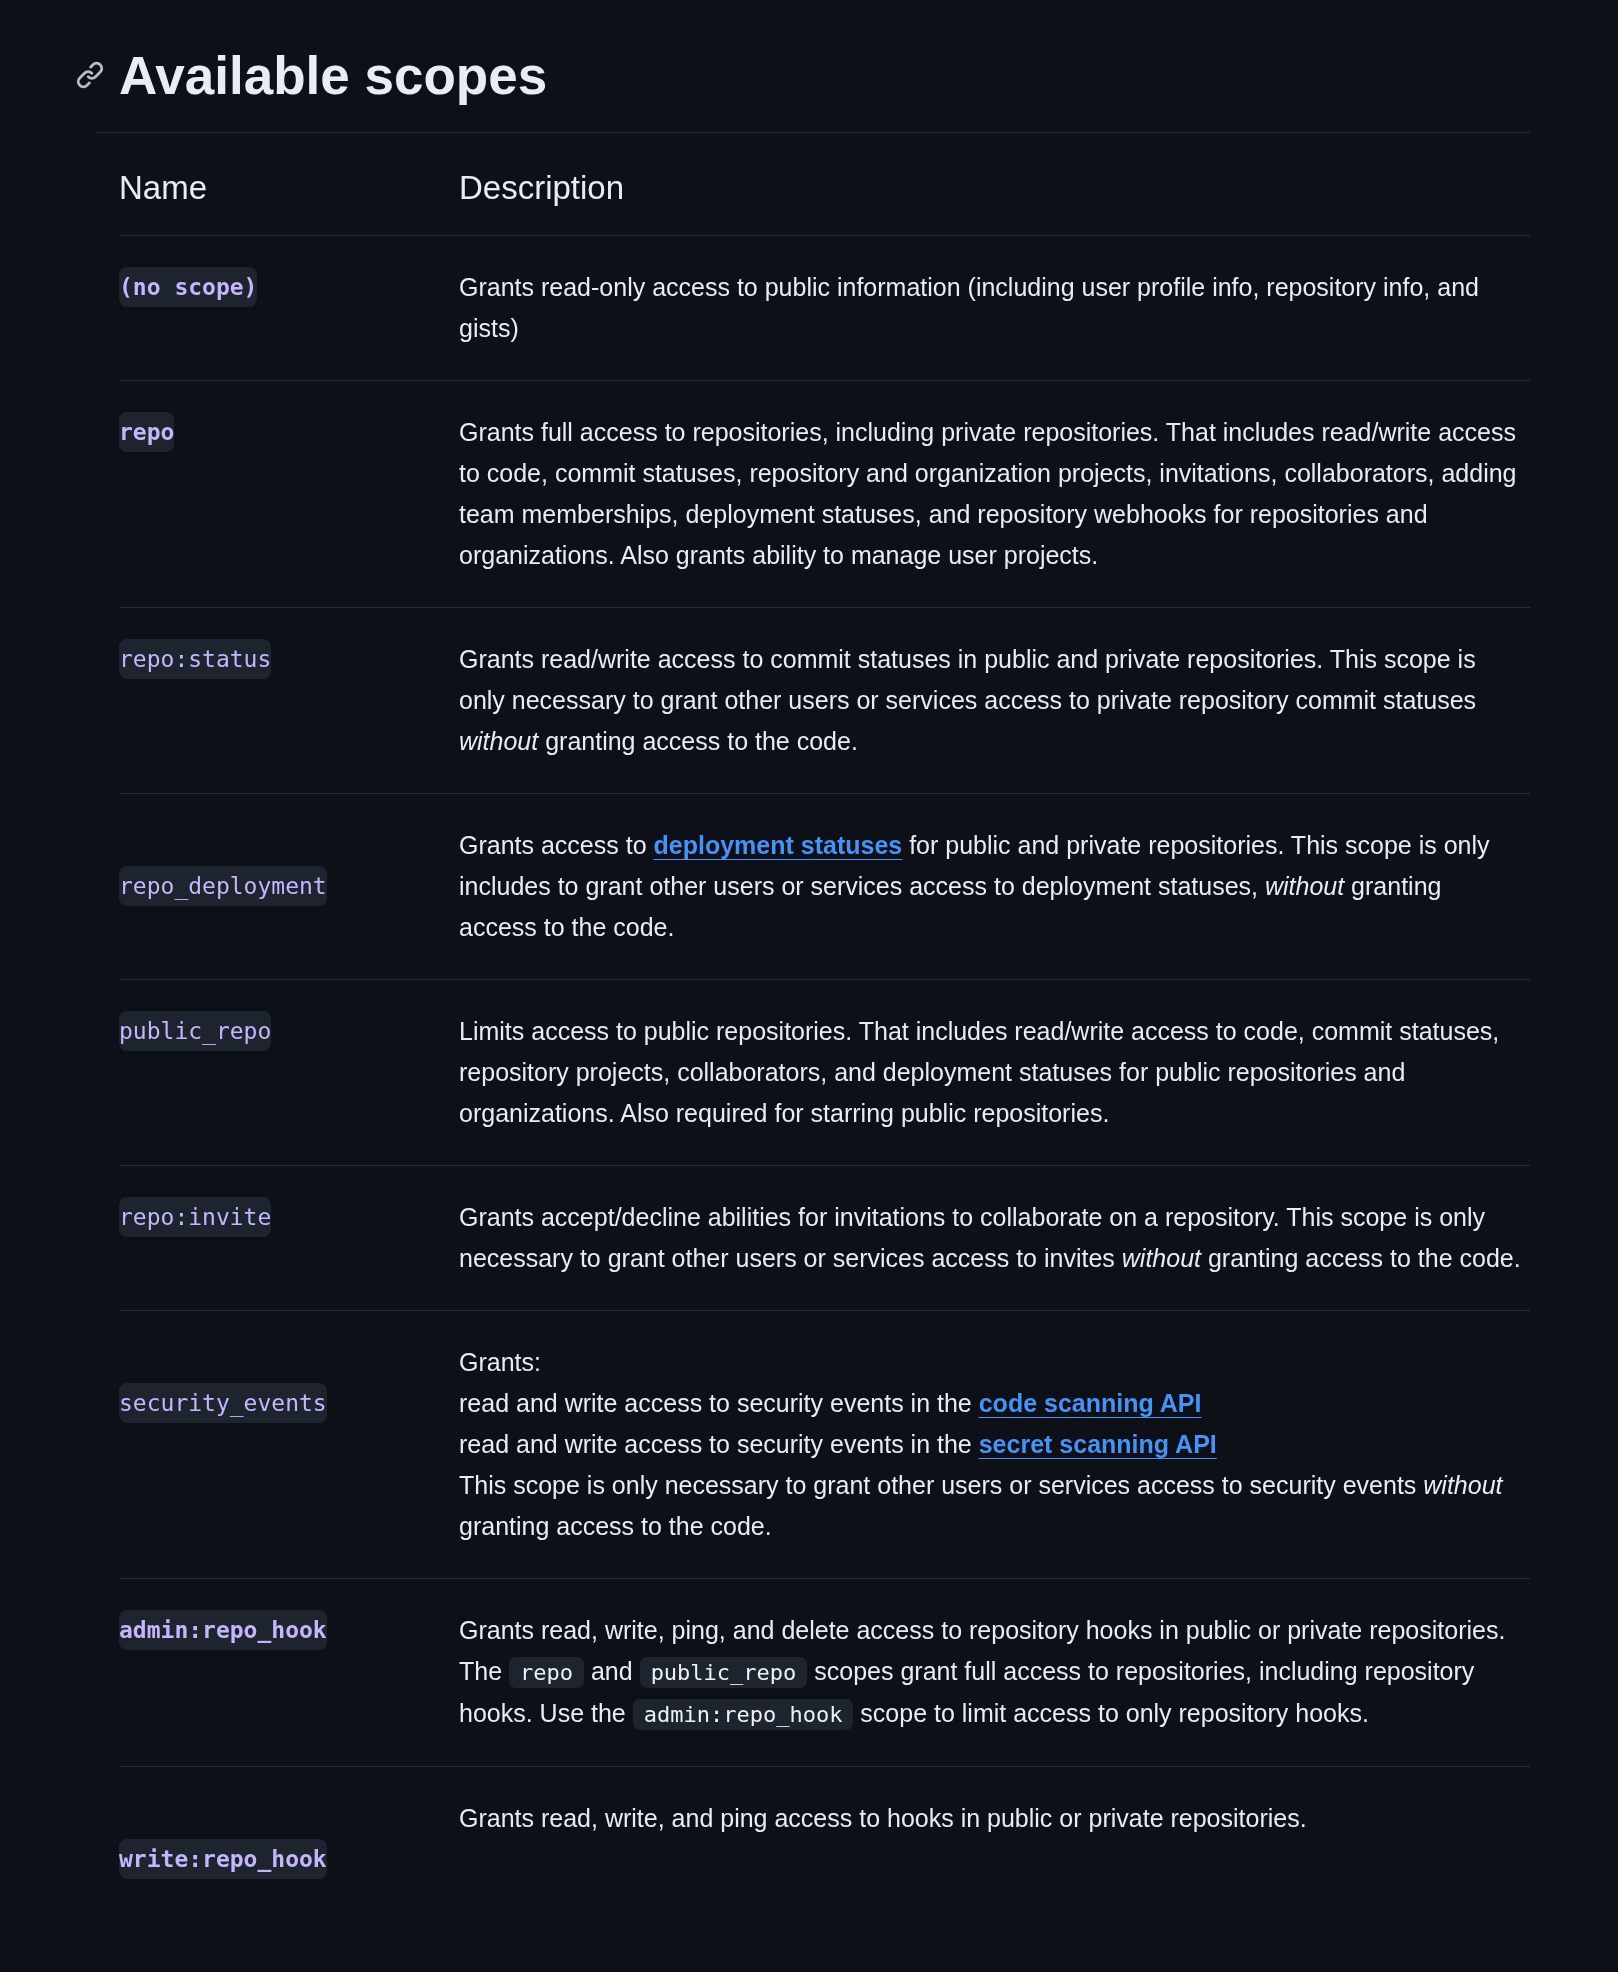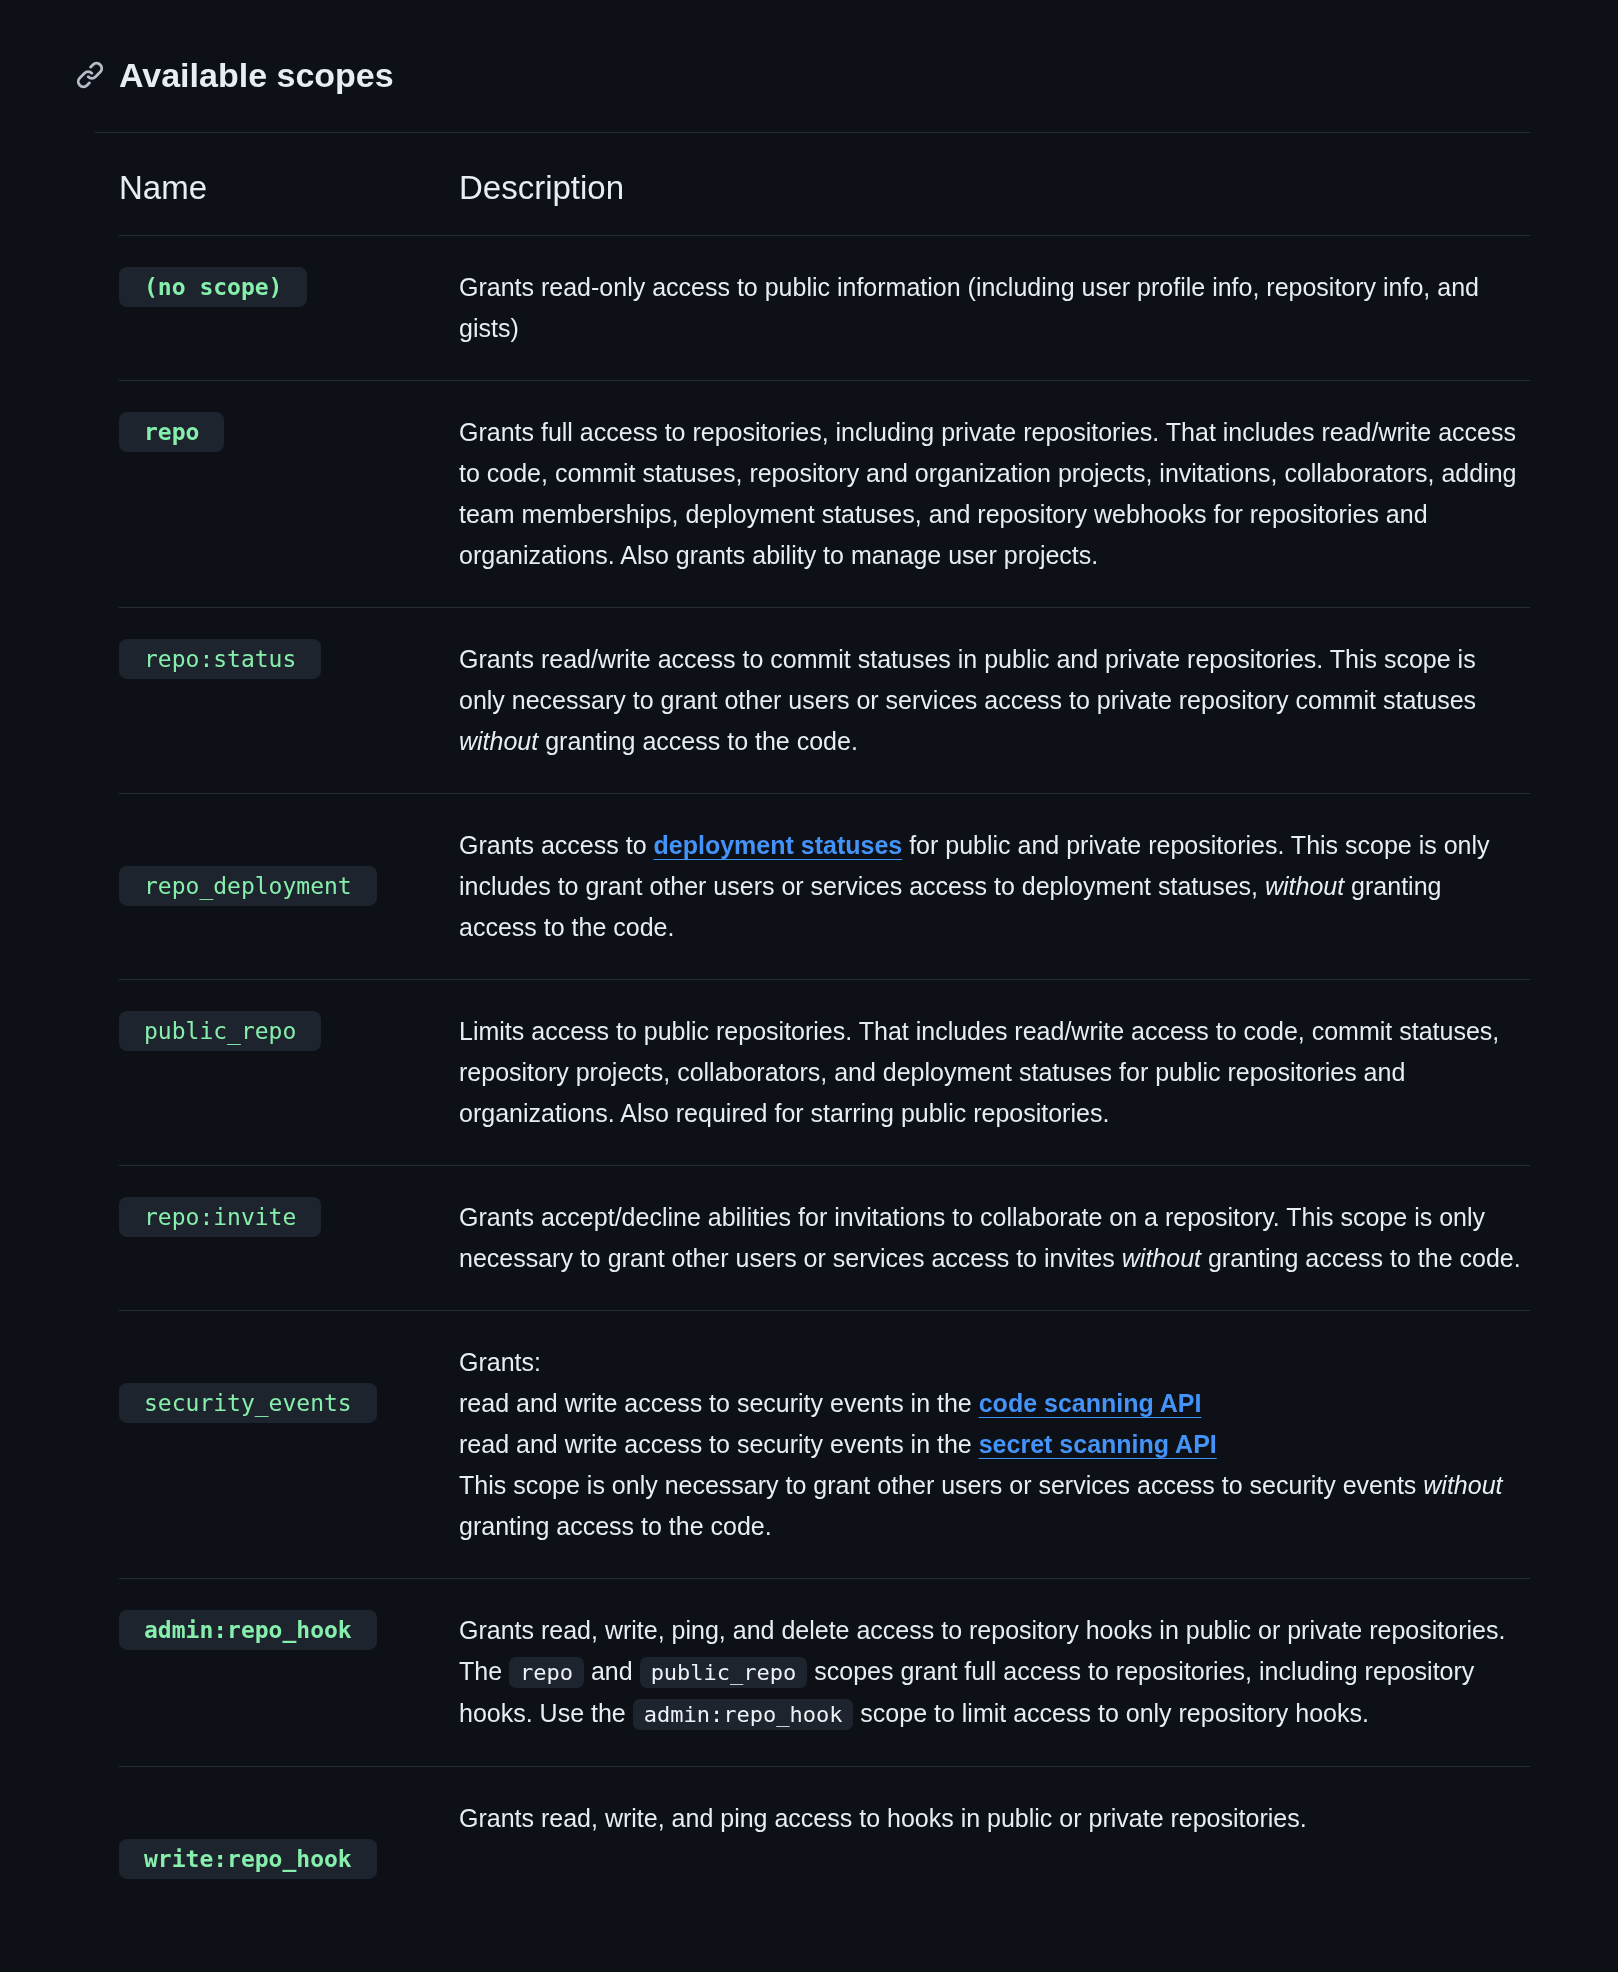--- a/index.html
+++ b/index.html
@@ -15,21 +15,21 @@
   }
   .heading-row {
     display: flex;
     align-items: center;
     gap: 14px;
     height: 54px;
     margin: 0 0 30px 0;
   }
   .link-icon { width: 30px; height: 30px; color: #b6bdc8; flex: none; }
   h2.page-title {
-    font-size: 34px;
+    font-size: 53px;
     font-weight: 700;
     margin: 0;
     color: var(--foreground, #e6edf3);
   }
   .heading-divider {
     border: none;
     border-top: 1px solid var(--border, #262d38);
     margin: 0 0 0 20px;
     height: 0;
   }
@@ -52,22 +52,22 @@
     line-height: 41px;
     padding-right: 4px;
     color: var(--foreground, #e6edf3);
     margin-left: 22px;
   }
   .chip {
     font-family: "DejaVu Sans Mono", monospace;
     font-size: 23px;
     line-height: 30px;
     background: var(--chip-bg, #1d242e);
-    color: #86efac;
-    padding: 5px 25px;
+    color: #c4b5fd;
+    padding: 5px 0;
     border-radius: 8px;
     display: inline-block;
     white-space: pre;
   }
   .chip.bold { font-weight: 700; }
   .chip.indent { }
   .inline-code {
     font-family: "DejaVu Sans Mono", monospace;
     font-size: 22px;
     background: var(--chip-bg, #1d242e);

